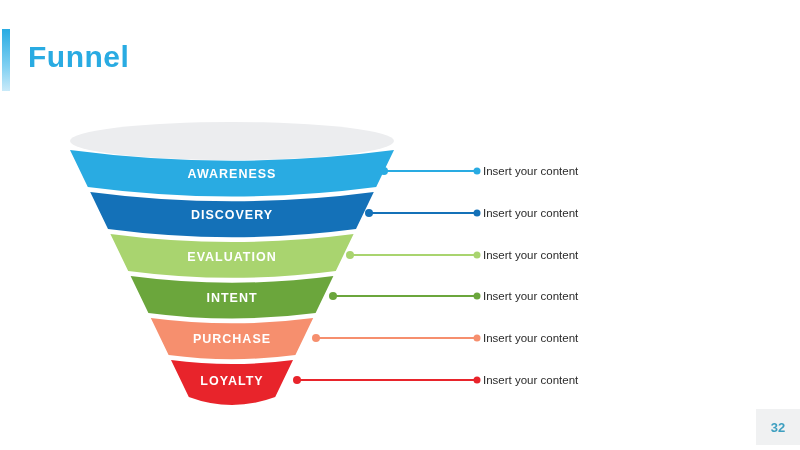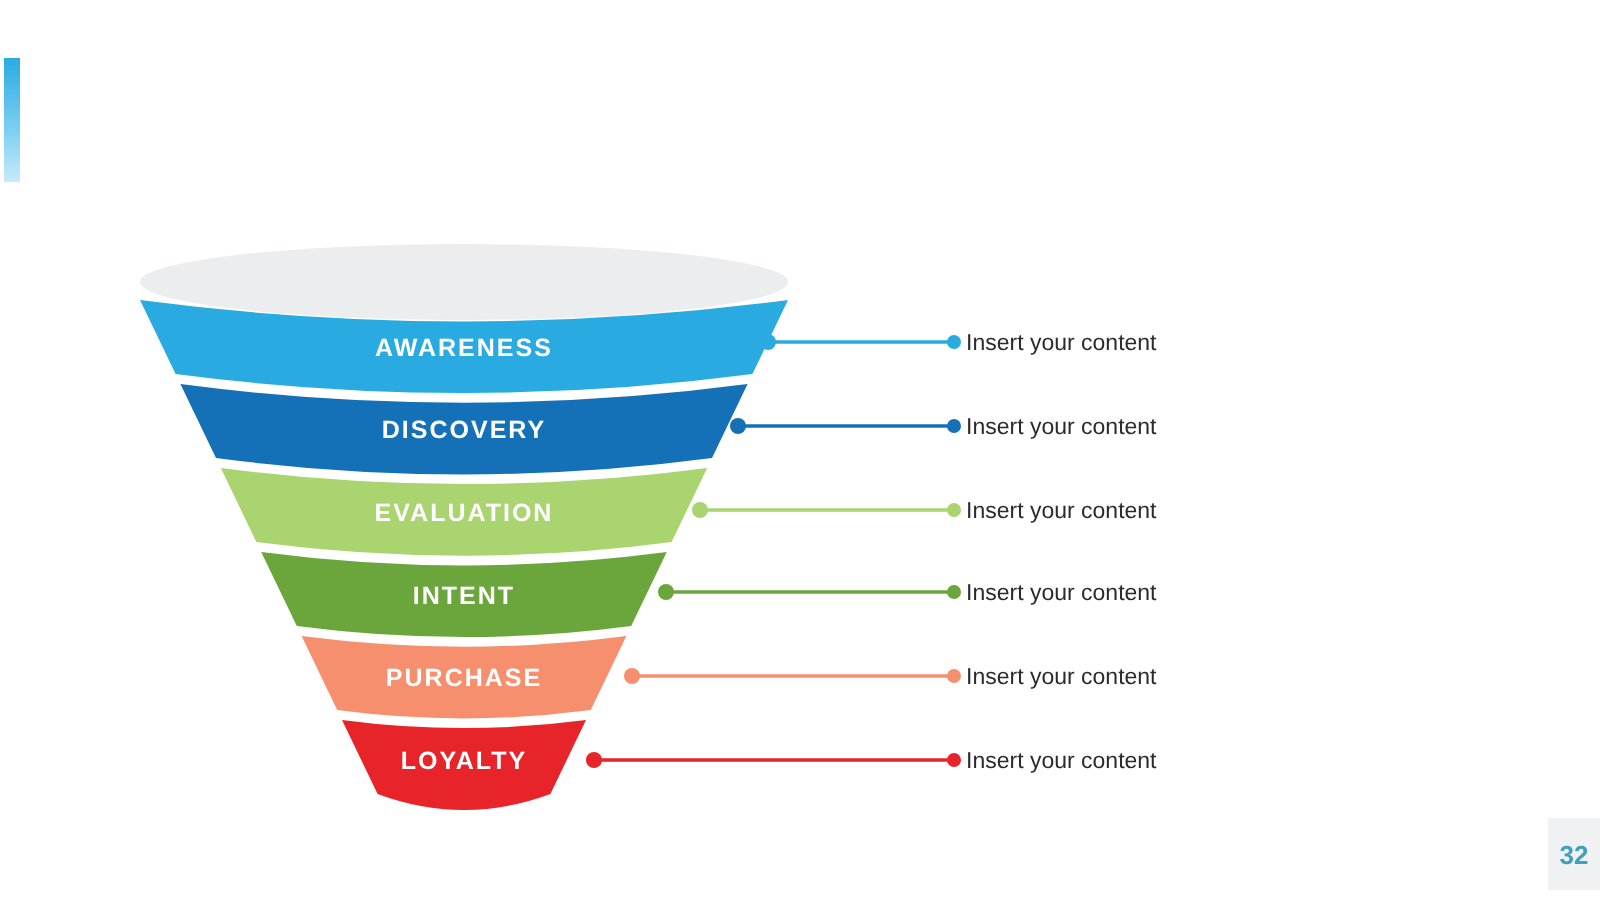--- a/index.html
+++ b/index.html
@@ -37,37 +37,38 @@
     fill: #ffffff;
   }
   .note-label {
     font-family: "Liberation Sans", sans-serif;
     font-size: 11.5px;
     fill: #2B2B2B;
   }
   .page-box {
     position: absolute;
     right: 0; top: 409px;
-    width: 26px; height: 36px;
+    width: 44px; height: 36px;
     background: #F0F1F2;
     display: flex;
     align-items: center;
     justify-content: center;
   }
   .page-box span {
     font-size: 13px;
     font-weight: bold;
     color: #3E9FC0;
   }
 </style>
 </head>
 <body>
 
 <div class="slide">
   <div class="accent-bar"></div>
+  <h1 class="title">Funnel</h1>
 
   <svg id="funnel-svg" class="funnel-svg" width="800" height="450" viewBox="0 0 800 450">
       <ellipse cx="232" cy="141" rx="162" ry="19" fill="#ECEDEF"></ellipse>
       <path d="M 70.0 150 Q 232 171.4 394.0 150 L 376.2 187 Q 232 206.0 87.8 187 Z" fill="#29ABE2"></path>
       <text x="232" y="173.846" text-anchor="middle" dominant-baseline="central" class="stage-label">AWARENESS</text>
       <line x1="384" y1="171" x2="477" y2="171" stroke="#29ABE2" stroke-width="1.8"></line>
       <circle cx="384" cy="171" r="4" fill="#29ABE2"></circle>
       <circle cx="477" cy="171" r="3.5" fill="#29ABE2"></circle>
       <text x="483" y="175" class="note-label">Insert your content</text>
       <path d="M 90.2 192 Q 232 210.7 373.8 192 L 356.0 229 Q 232 245.4 108.0 229 Z" fill="#1471B8"></path>

